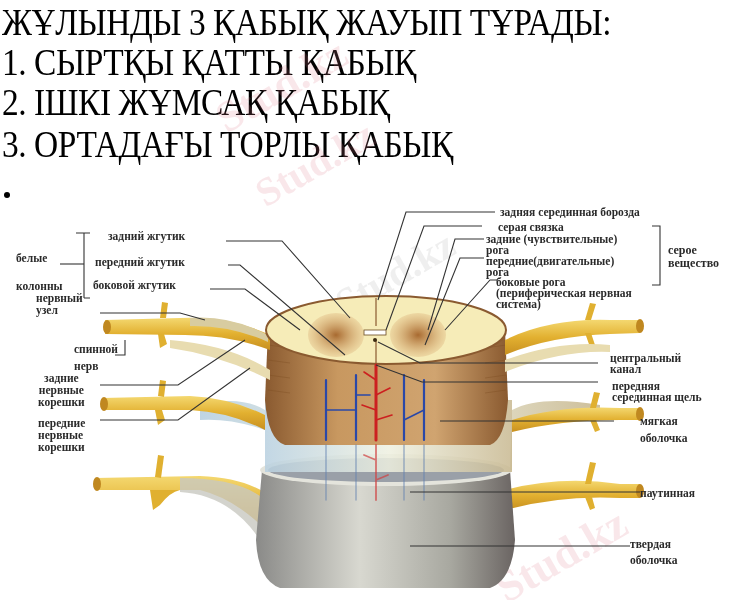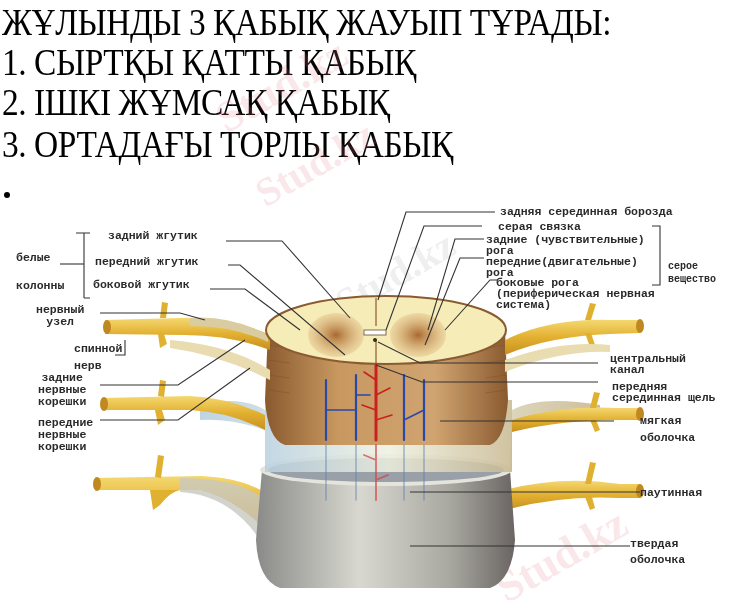--- a/index.html
+++ b/index.html
@@ -1,21 +1,21 @@
 <!DOCTYPE html>
 <html><head>
 <meta charset="utf-8">
 <style>
   html, body { margin:0; padding:0; }
   body { width:737px; height:600px; background:#ffffff; position:relative; overflow:hidden; font-family:"Liberation Serif", serif; }
   .heading { position:absolute; left:0; top:0; width:737px; }
   .line { position:absolute; left:2px; font-family:"Liberation Serif", serif; font-size:38px; line-height:40px; color:#000; white-space:nowrap; letter-spacing:-0.5px; transform:scaleX(0.88); transform-origin:left center; }
   .bullet { position:absolute; left:4px; top:192px; width:6px; height:6px; background:#000; border-radius:50%; }
   .diagram { position:absolute; left:0; top:200px; width:737px; height:400px; }
-  .lbl { position:absolute; font-family:Liberation Mono, monospace; font-weight:bold; font-size:11.5px; line-height:12px; color:#2a2a2a; white-space:nowrap; }
+  .lbl { position:absolute; font-family:Liberation Serif, serif; font-weight:bold; font-size:11.5px; line-height:12px; color:#2a2a2a; white-space:nowrap; }
   .lbl span { display:block; }
   .wm { position:absolute; font-family:"Liberation Serif", serif; font-weight:bold; font-size:44px; color:rgba(220,120,140,0.18); transform:rotate(-30deg); white-space:nowrap; pointer-events:none; }
 </style>
 </head>
 <body>
 
 <div class="heading">
   <div class="line" style="top:2px;">ЖҰЛЫНДЫ 3 ҚАБЫҚ ЖАУЫП ТҰРАДЫ:</div>
   <div class="line" style="top:42px;">1. СЫРТҚЫ ҚАТТЫ ҚАБЫҚ</div>
   <div class="line" style="top:82px;">2. ІШКІ ЖҰМСАҚ ҚАБЫҚ</div>
@@ -153,21 +153,21 @@
   </svg>
 
   
   <div class="lbl" style="left:16px; top:52px;">
     <span>белые</span>
     <span style="margin-top:16px;">колонны</span>
   </div>
   <div class="lbl" style="left:108px; top:30px;">задний жгутик</div>
   <div class="lbl" style="left:95px; top:48px;margin-top:8px;">передний жгутик</div>
   <div class="lbl" style="left:93px; top:79px;">боковой жгутик</div>
-  <div class="lbl" style="left:36px; top:104px;text-align:center;">
+  <div class="lbl" style="left:36px; top:92px;">
     <span>нервный</span>
     <span style="">узел</span>
   </div>
   <div class="lbl" style="left:50px; top:143px;margin-left:24px;">
     <span>спинной</span>
     <span style="margin-top:5px;">нерв</span>
   </div>
   <div class="lbl" style="left:38px; top:172px;text-align:center;">
     <span>задние</span>
     <span>нервные</span>
@@ -188,21 +188,21 @@
   </div>
   <div class="lbl" style="left:486px; top:56px; line-height:11px;">
     <span>передние(двигательные)</span>
     <span>рога</span>
   </div>
   <div class="lbl" style="left:496px; top:77px; line-height:11px;">
     <span>боковые рога</span>
     <span>(периферическая нервная</span>
     <span>система)</span>
   </div>
-  <div class="lbl" style="left:668px; top:44px; font-size:10px; line-height:13px;margin-top:16px;">
+  <div class="lbl" style="left:668px; top:44px; font-size:12px; line-height:13px;">
     <span>серое</span>
     <span>вещество</span>
   </div>
   <div class="lbl" style="left:610px; top:153px; line-height:11px;">
     <span>центральный</span>
     <span>канал</span>
   </div>
   <div class="lbl" style="left:612px; top:181px; line-height:11px;">
     <span>передняя</span>
     <span>серединная щель</span>

